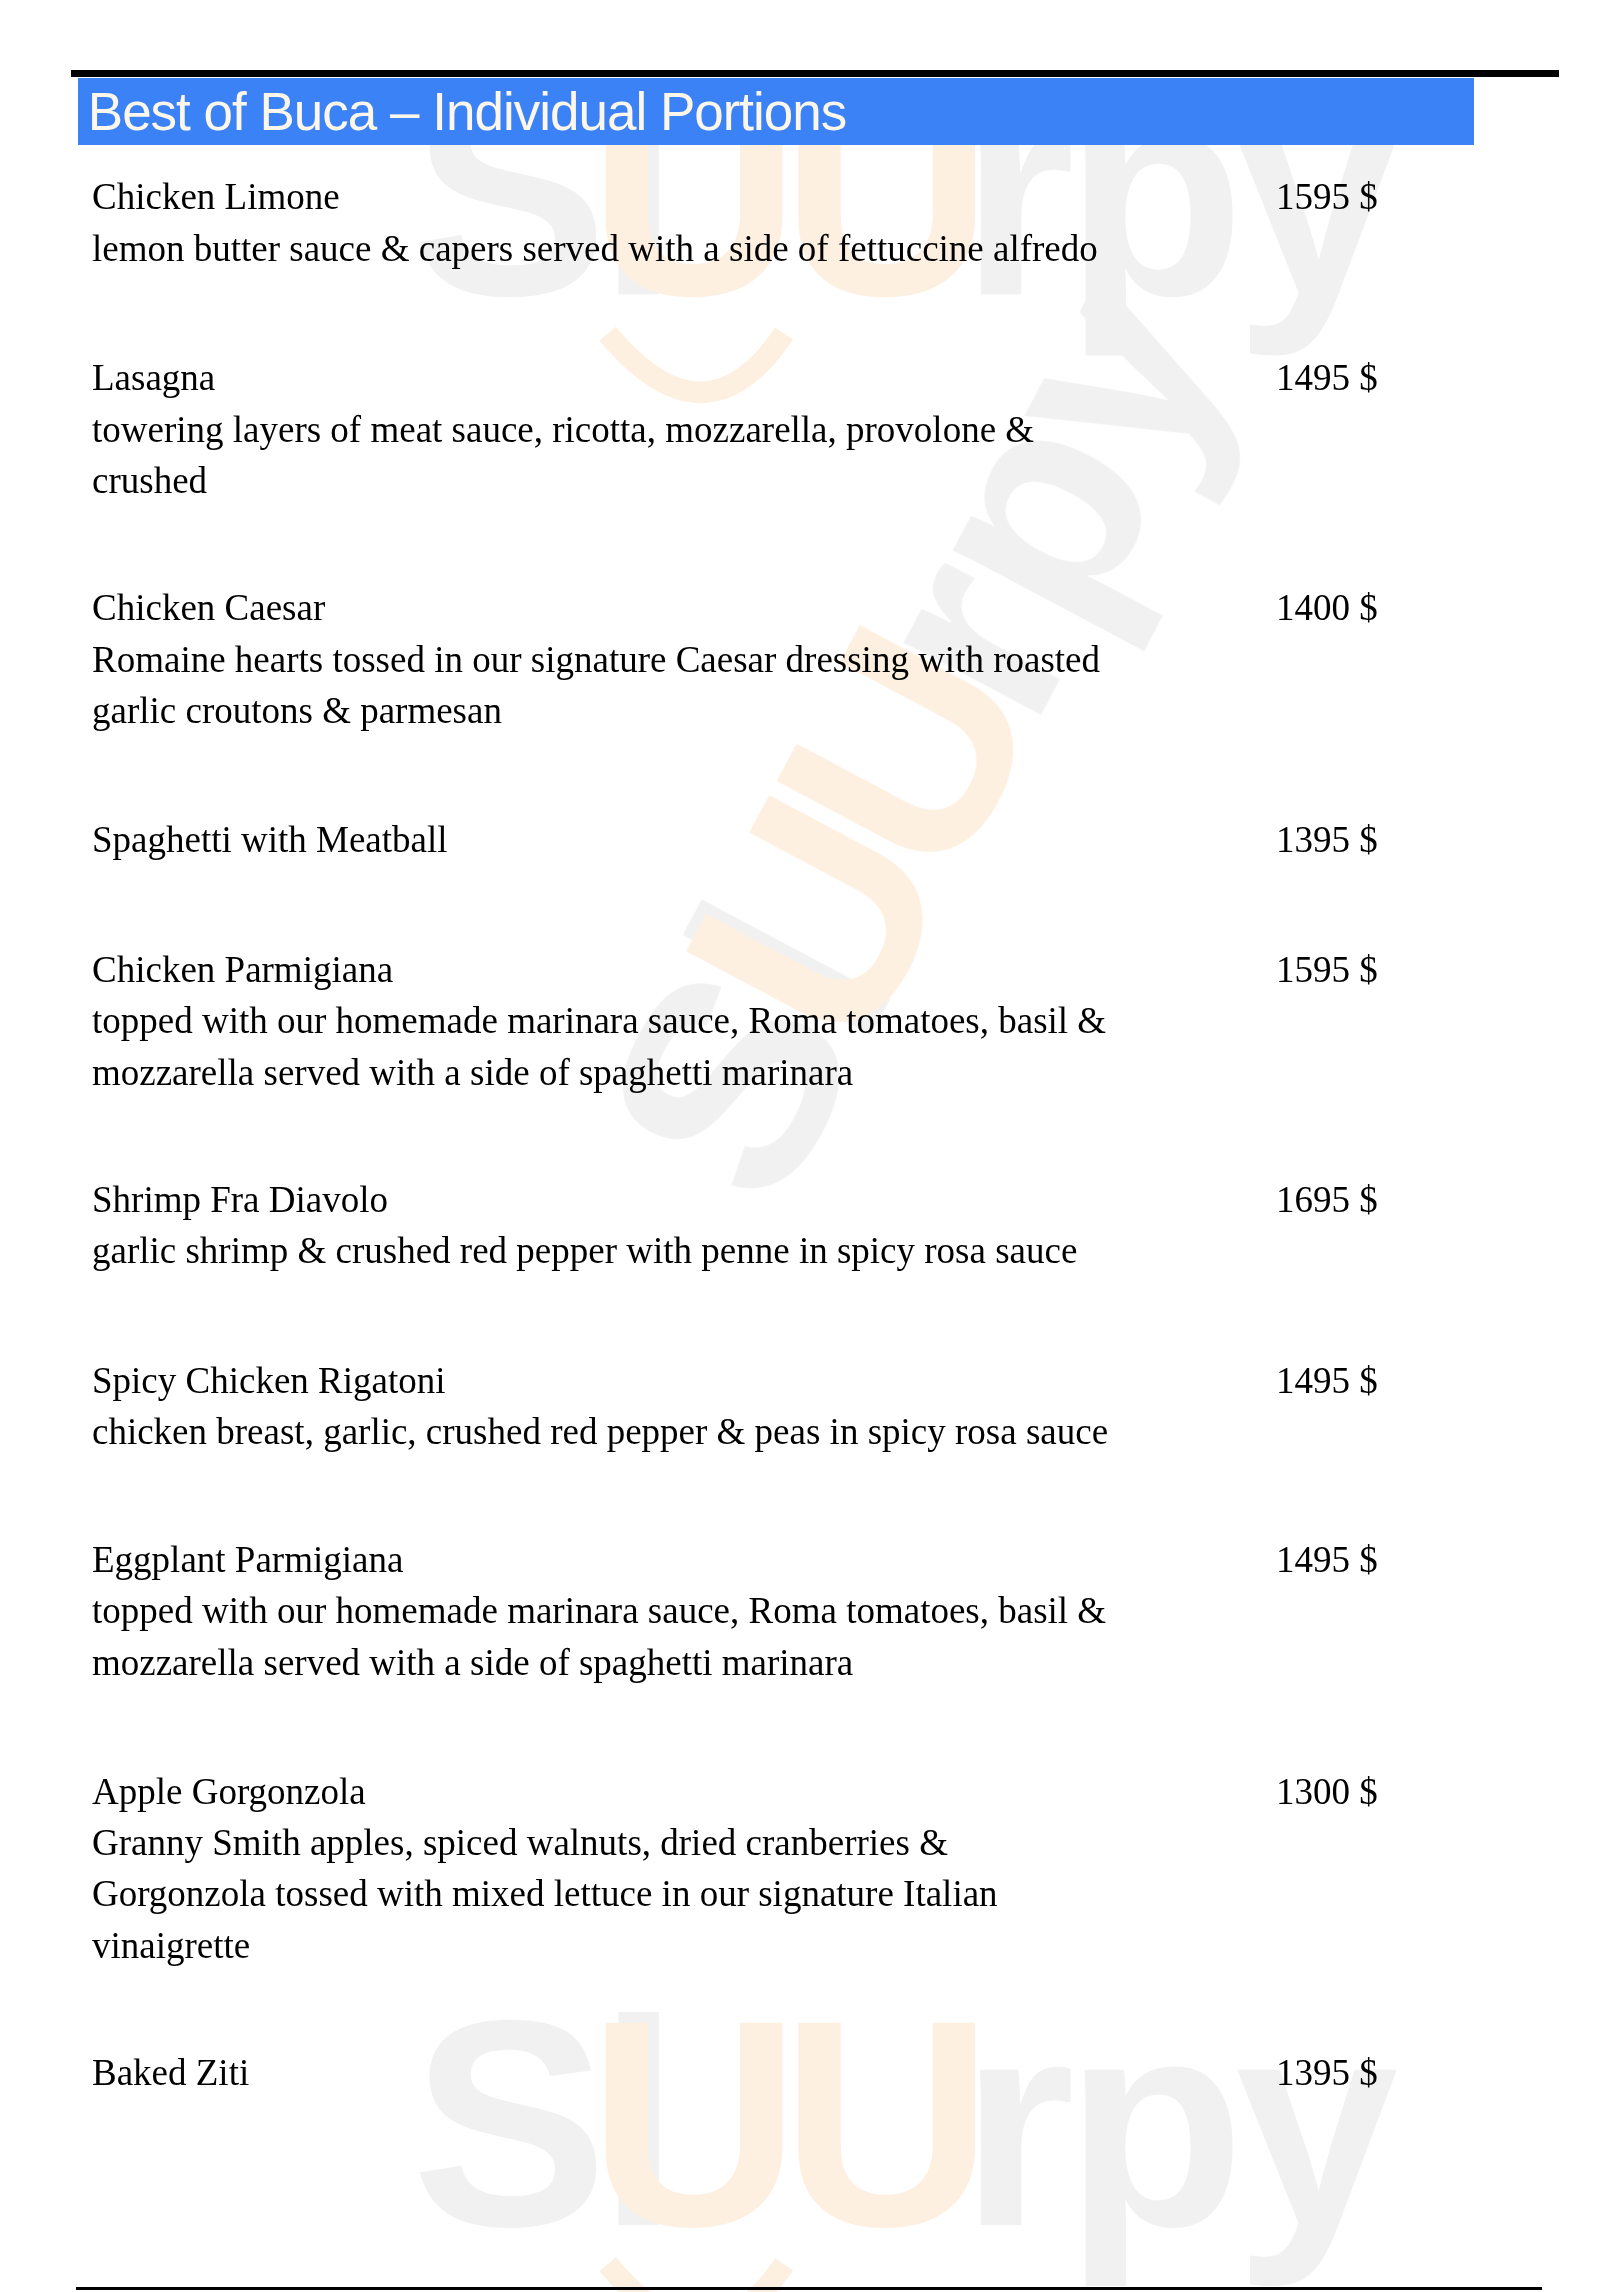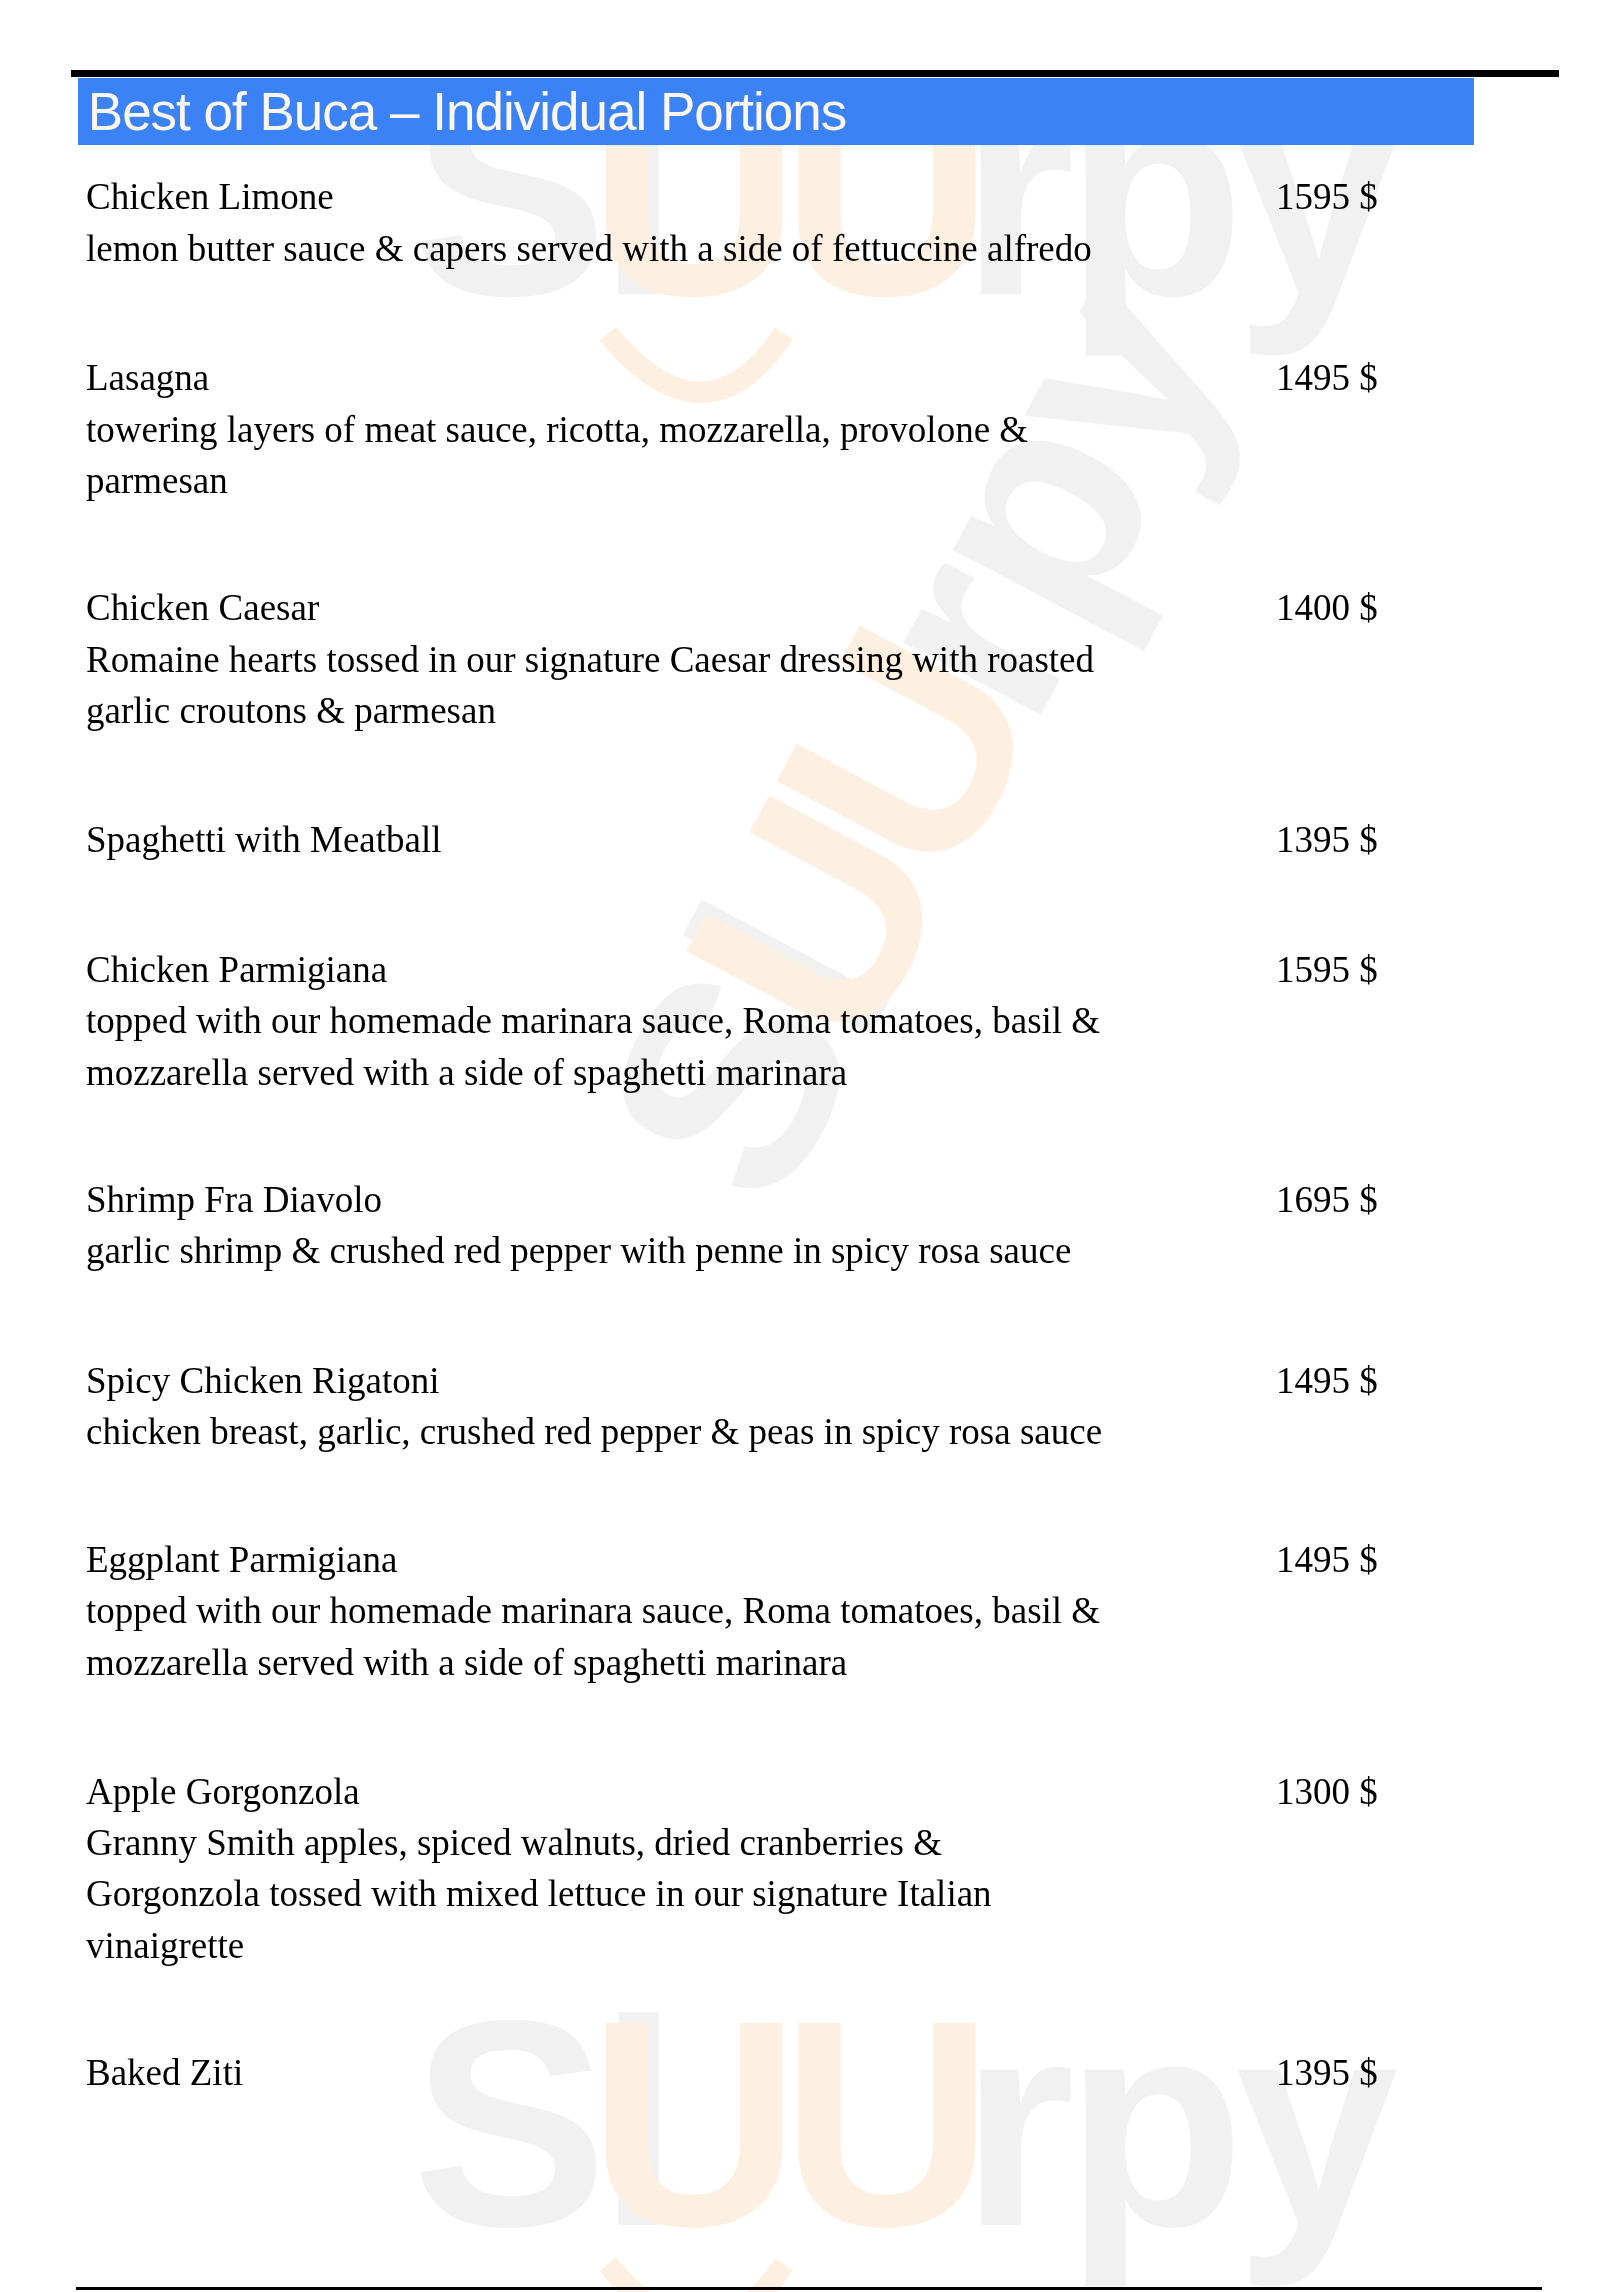--- a/index.html
+++ b/index.html
@@ -2,21 +2,21 @@
 <html><head>
 <meta charset="utf-8">
 <style>
   html, body { margin:0; padding:0; }
   body { width:1621px; height:2293px; position:relative; background:#ffffff; overflow:hidden;
          font-family:"Liberation Serif", serif; color:#000; }
   .topline { position:absolute; left:71px; top:70px; width:1488px; height:6.9px; background:#000; }
   .banner { position:absolute; left:78px; top:78px; width:1396px; height:67px; background:#3b82f6; }
   .banner-title { position:absolute; left:9.8px; top:3.9px; font-family:"Liberation Sans", sans-serif;
                   font-size:53px; color:#fdf6ea; line-height:59px; white-space:nowrap; letter-spacing:-1px; }
-  .line { position:absolute; left:86px; font-size:37px; line-height:45px; white-space:nowrap; }
+  .line { position:absolute; left:92px; font-size:37px; line-height:45px; white-space:nowrap; }
   .price { position:absolute; left:1276px; font-size:37px; line-height:45px; white-space:nowrap; }
   .bottomline { position:absolute; left:76px; top:2287px; width:1466px; height:2.9px; background:#000; }
   .wm { position:absolute; left:0; top:0; width:1621px; height:2293px; pointer-events:none; }
   .content { position:absolute; left:0; top:0; width:1621px; height:2293px; }
 </style>
 </head>
 <body>
 
 <svg class="wm" viewBox="0 0 1654 2339" xmlns="http://www.w3.org/2000/svg">
   <g opacity="0.55">
@@ -46,21 +46,21 @@
     <div class="banner-title">Best of Buca – Individual Portions</div>
   </div>
 
   <div class="line" style="top:174px">Chicken Limone</div>
   <div class="price" style="top:174px">1595 $</div>
   <div class="line" style="top:226px">lemon butter sauce &amp; capers served with a side of fettuccine alfredo</div>
 
   <div class="line" style="top:355px">Lasagna</div>
   <div class="price" style="top:355px">1495 $</div>
   <div class="line" style="top:407px">towering layers of meat sauce, ricotta, mozzarella, provolone &amp;</div>
-  <div class="line" style="top:458px">parmesan</div>
+  <div class="line" style="top:458px">crushed</div>
 
   <div class="line" style="top:585px">Chicken Caesar</div>
   <div class="price" style="top:585px">1400 $</div>
   <div class="line" style="top:637px">Romaine hearts tossed in our signature Caesar dressing with roasted</div>
   <div class="line" style="top:817px">Spaghetti with Meatball</div>
 
   <div class="line" style="top:688px">garlic croutons &amp; parmesan</div>
   <div class="price" style="top:817px">1395 $</div>
 
   <div class="line" style="top:947px">Chicken Parmigiana</div>

